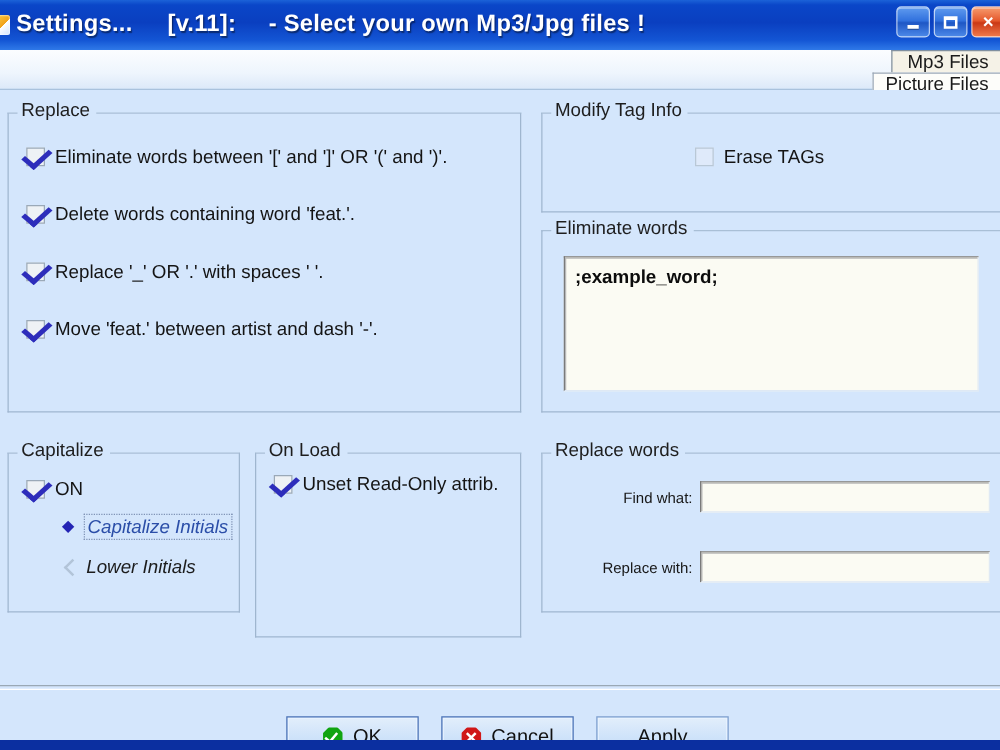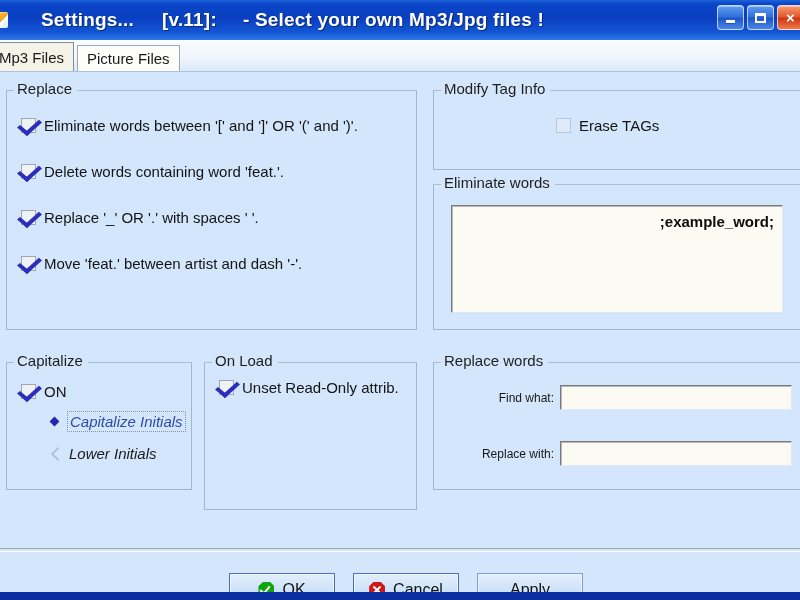--- a/index.html
+++ b/index.html
@@ -25,21 +25,20 @@
   }
 
   
   .titlebar {
     position: relative;
     height: 40px;
     background: linear-gradient(180deg, #1b62d8 0%, #0a46c8 10%, #0a3fc0 45%, #1355d4 80%, #2f79e8 100%);
     display: flex;
     align-items: center;
     overflow: hidden;
-    gap: 28px;
   }
   .app-icon {
     width: 14px;
     height: 16px;
     margin-left: -6px;
     margin-right: 5px;
     flex: 0 0 auto;
     background: linear-gradient(135deg, #ffd34d 0%, #f0a31b 55%, #ffffff 56%, #cfe3ff 100%);
     border-radius: 2px;
     box-shadow: inset 0 0 0 1px rgba(255,255,255,.4);
@@ -96,20 +95,21 @@
   
   .tabstrip {
     position: relative;
     height: 32px;
     background: linear-gradient(180deg, #fbfdff 0%, #eef5fd 60%, #dce9f9 100%);
     border-bottom: 1px solid #a9c2dd;
     display: flex;
     align-items: flex-end;
     padding-left: 0;
     box-sizing: border-box;
+    flex-direction: column;
   }
   .tab {
     height: 26px;
     display: flex;
     align-items: center;
     padding: 0 9px;
     font-size: 15px;
     color: #1a1a1a;
     box-sizing: border-box;
     background: #f0f0e6;
@@ -375,21 +375,21 @@
 
       <div class="chk-row" style="left:122px; top:26px;">
         <span class="chk off"></span>
         <span class="chk-label">Erase TAGs</span>
       </div>
     </div>
 
     <div class="groupbox" style="left:433px; top:112px; width:375px; height:146px;">
       <span class="gb-title">Eliminate words</span>
 
-      <div class="sunken textarea-words" style="left:17px; top:20px; width:332px; height:108px;text-align:right;">
+      <div class="sunken textarea-words" style="left:17px; top:20px; width:332px; height:108px;">
         <span>;example_word;</span>
       </div>
     </div>
 
     <div class="groupbox" style="left:6px; top:290px; width:186px; height:128px;">
       <span class="gb-title">Capitalize</span>
 
       <div class="chk-row" style="left:14px; top:20px;">
         <span class="chk on"></span>
         <span class="chk-label">ON</span>

